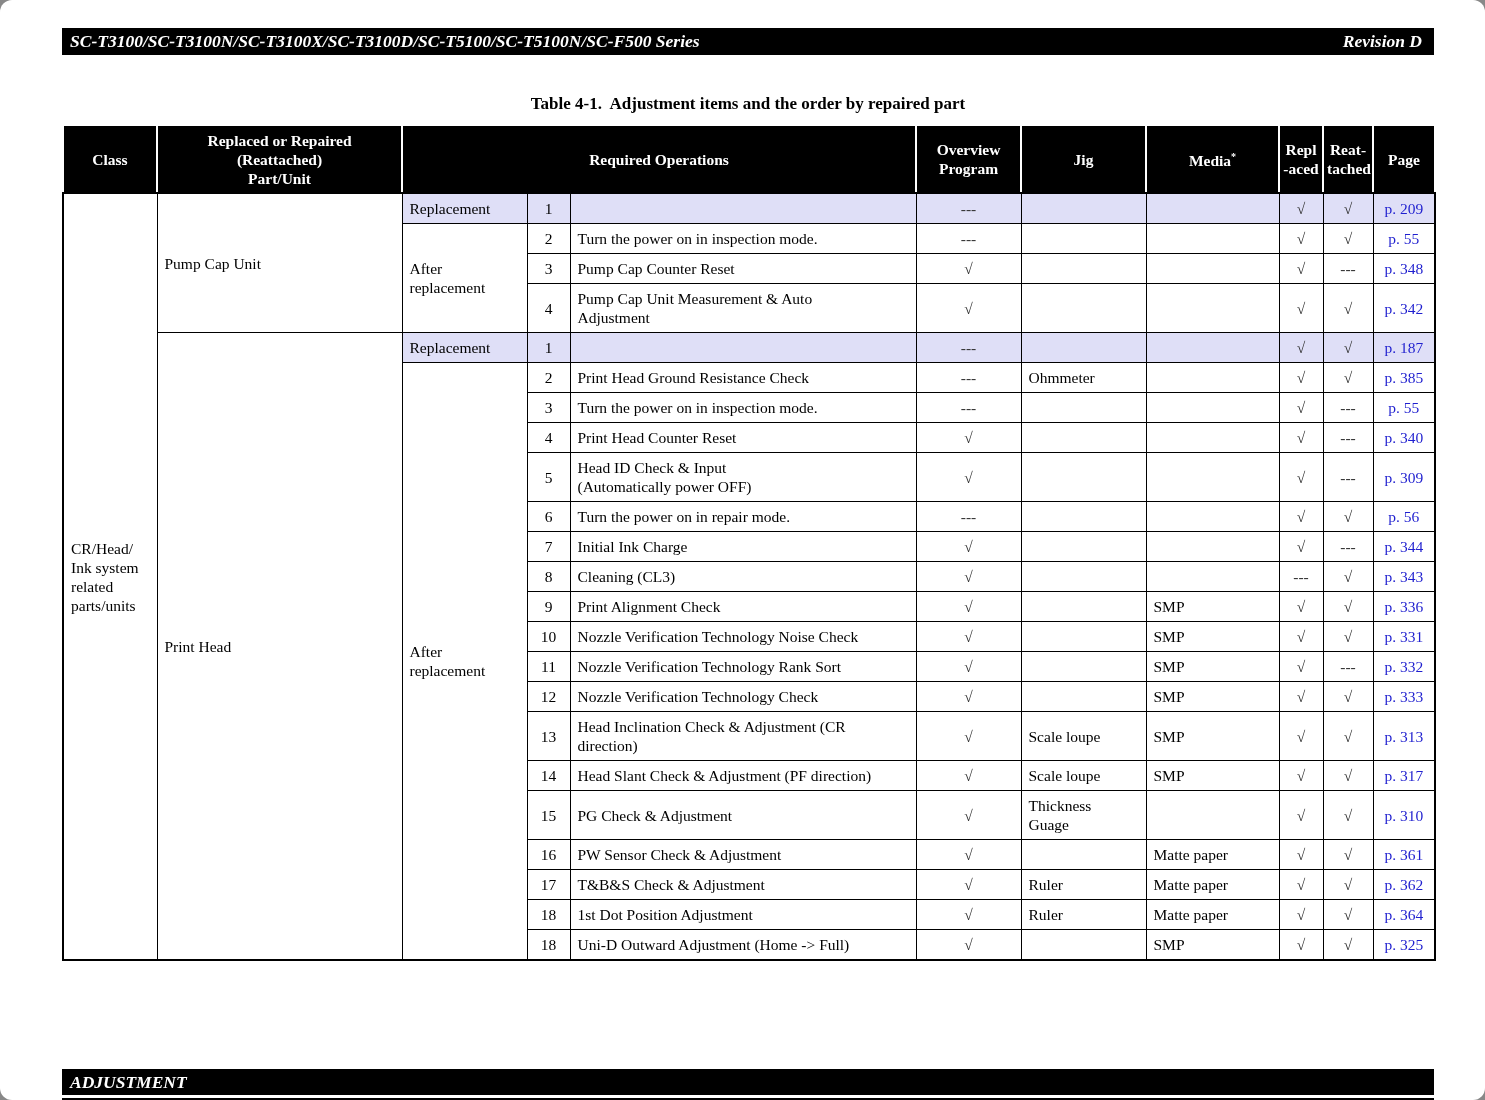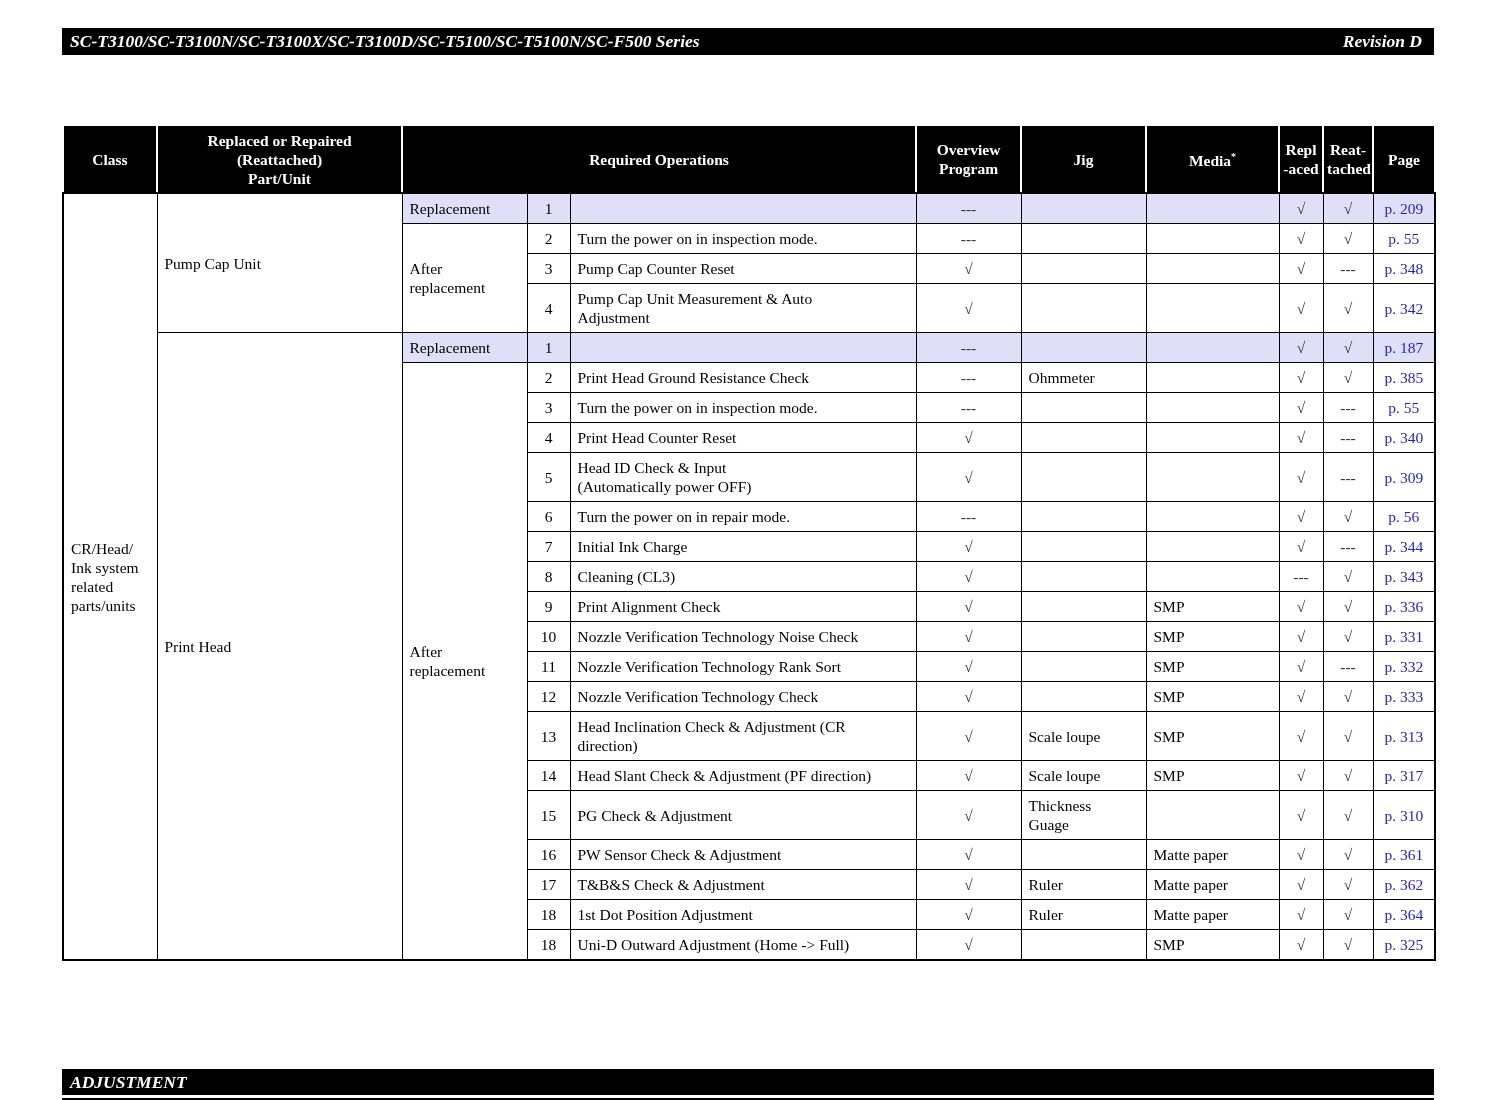--- a/index.html
+++ b/index.html
@@ -1,20 +1,21 @@
 <!DOCTYPE html>
 <html style="--hl: #dfdff7; --after: #e3f6e2; --link: #1f1fcf;"><head>
 <meta charset="utf-8">
 <style>
   * { margin:0; padding:0; box-sizing:border-box; }
   html,body { background:#888; }
   .page {
     position:relative; width:1485px; height:1100px; background:#ffffff;
     font-family:"Liberation Serif", serif; color:#000; overflow:hidden;
     margin:0 auto;
+    border-radius:12px;
   }
   
   .topbar {
     position:absolute; left:62px; top:28px; width:1372px; height:27px;
     background:#000; color:#fff; display:flex; align-items:center;
     justify-content:space-between; padding:0 12px 0 8px;
     font-size:17.5px; font-weight:bold; font-style:italic;
   }
   .footerbar {
     position:absolute; left:62px; top:1069px; width:1372px; height:26px;
@@ -63,20 +64,21 @@
 </head>
 <body>
 
 <div class="page">
 
   <div class="topbar">
     <span>SC-T3100/SC-T3100N/SC-T3100X/SC-T3100D/SC-T5100/SC-T5100N/SC-F500 Series</span>
     <span>Revision D</span>
   </div>
 
+  <div class="tbl-title">Table 4-1.  Adjustment items and the order by repaired part</div>
 
   <table class="adj">
     <colgroup>
       <col style="width:94px">
         <col style="width:245px">
         <col style="width:125px">
       <col style="width:43px">
         <col style="width:346px">
         <col style="width:105px">
       <col style="width:125px">

